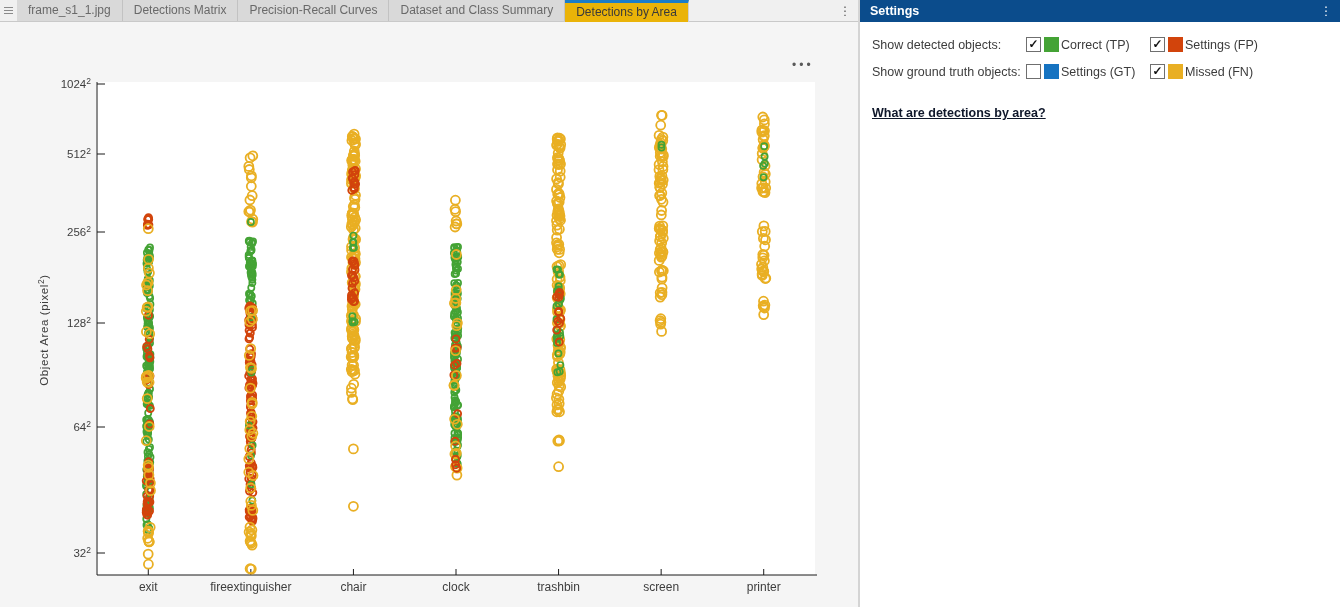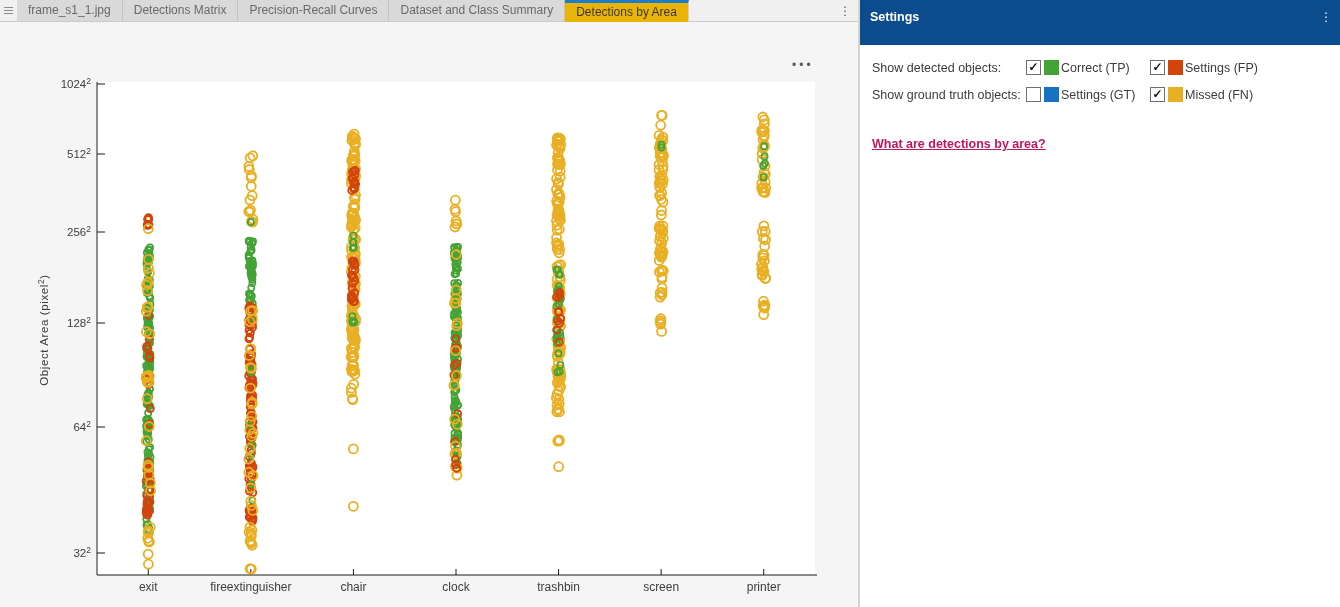--- a/index.html
+++ b/index.html
@@ -21,34 +21,34 @@
 
   
   .left-panel{position:absolute;top:22px;left:0;width:858px;height:585px;background:#f5f5f5;}
   .left-panel svg{position:absolute;top:0;left:0;}
   .axes-toolbar{position:absolute;left:792px;top:38px;font-size:12px;letter-spacing:3px;
                 color:#5a5a5a;line-height:10px;cursor:default;}
 
   
   .right-panel{position:absolute;top:0;left:858px;width:482px;height:607px;background:#fff;
                border-left:2px solid #d4d4d4;box-sizing:border-box;}
-  .settings-header{height:33px;background:#0b4c8c;color:#fff;display:flex;align-items:center;
-                   padding:0 8px 12px 10px;}
+  .settings-header{height:22px;background:#0b4c8c;color:#fff;display:flex;align-items:center;
+                   padding:0 8px 0 10px;}
   .settings-title{font-size:12.5px;font-weight:bold;flex:1;}
   .settings-menu{font-size:12px;color:#fff;}
   .settings-body{padding:12px 0 0 12px;}
   .srow{display:flex;align-items:center;height:21px;margin-bottom:6px;font-size:12.5px;color:#3c3c3c;}
   .srow-label{width:154px;}
   .opt{display:flex;align-items:center;width:124px;}
   .opt:last-child{width:auto;}
   .cb{width:13px;height:13px;border:1px solid #6f6f6f;background:#fff;font-size:12px;line-height:12px;
       text-align:center;color:#111;font-weight:bold;margin-right:3px;flex:0 0 auto;}
   .swatch{width:15px;height:15px;margin-right:2px;flex:0 0 auto;}
-  .help-link{display:inline-block;margin-top:26px;font-size:12.5px;font-weight:bold;
-             color:#be185d;text-decoration:underline;cursor:pointer;text-align:center;}
+  .help-link{display:inline-block;margin-top:18px;font-size:12.5px;font-weight:bold;
+             color:#0f172a;text-decoration:underline;cursor:pointer;text-align:center;}
 </style>
 </head>
 <body>
 
 <div class="app">
 
   <div class="tabbar">
     <div class="tablist-btn">
       <i></i>
         <i></i>

